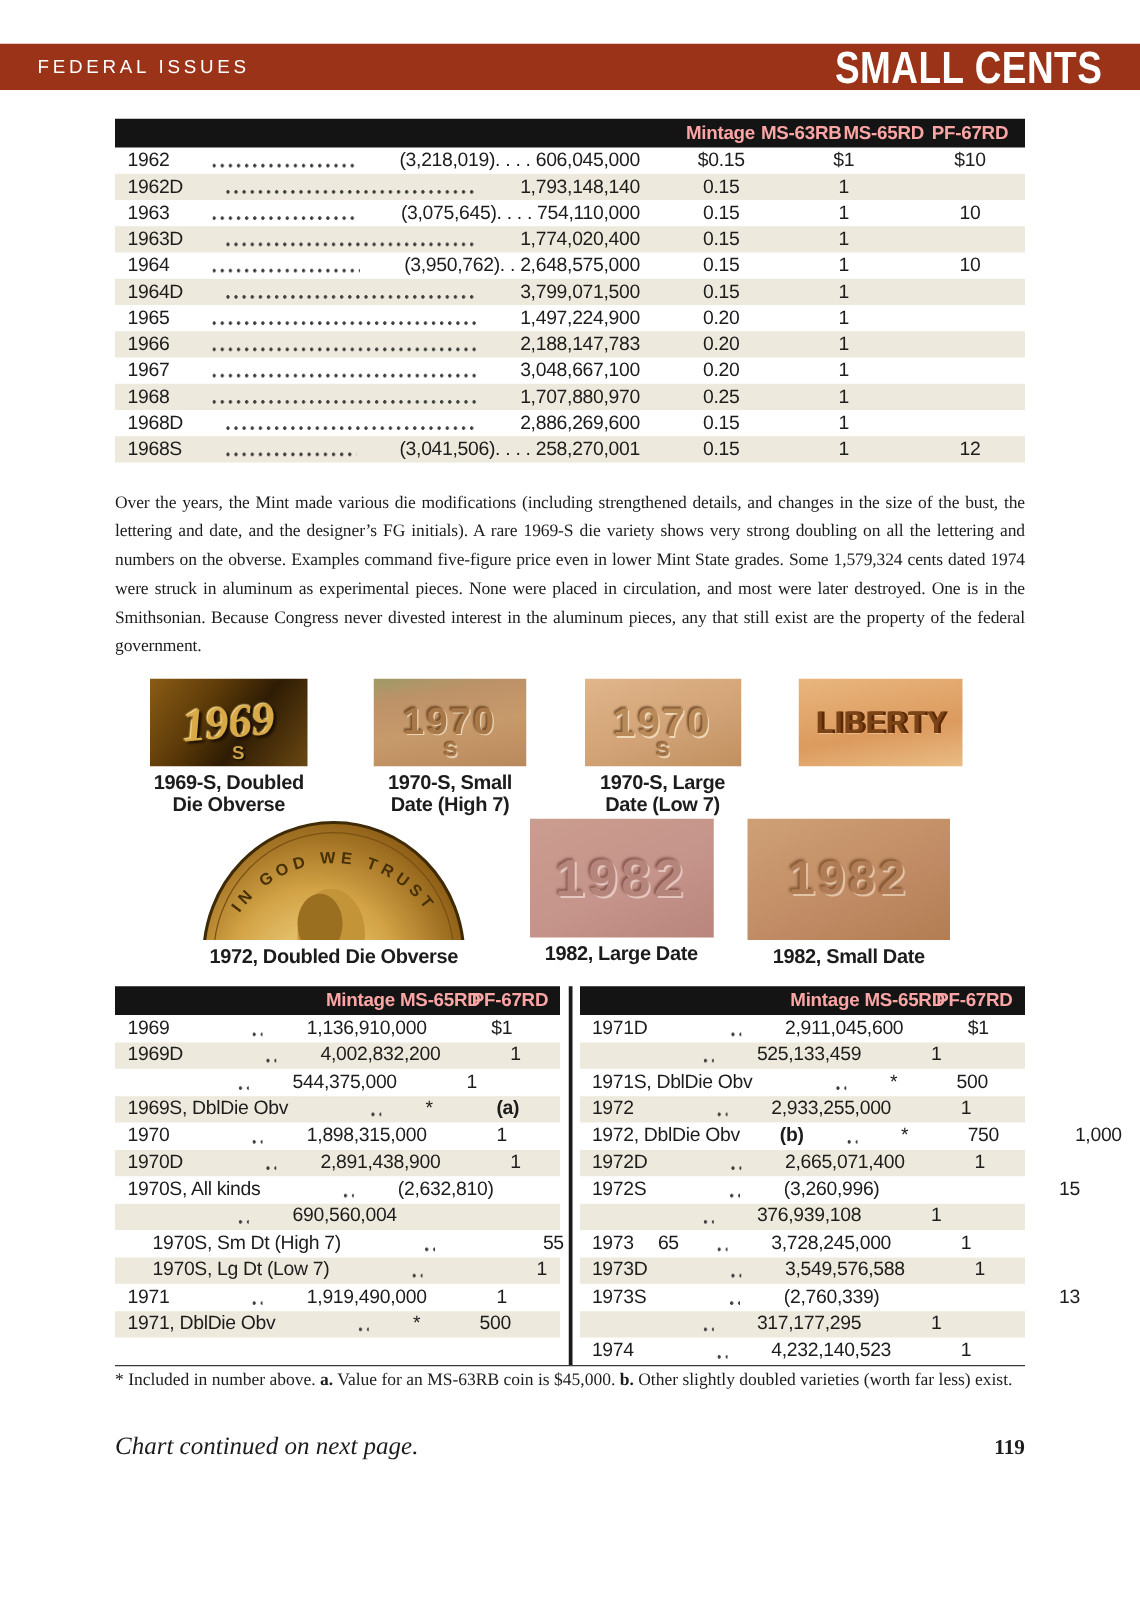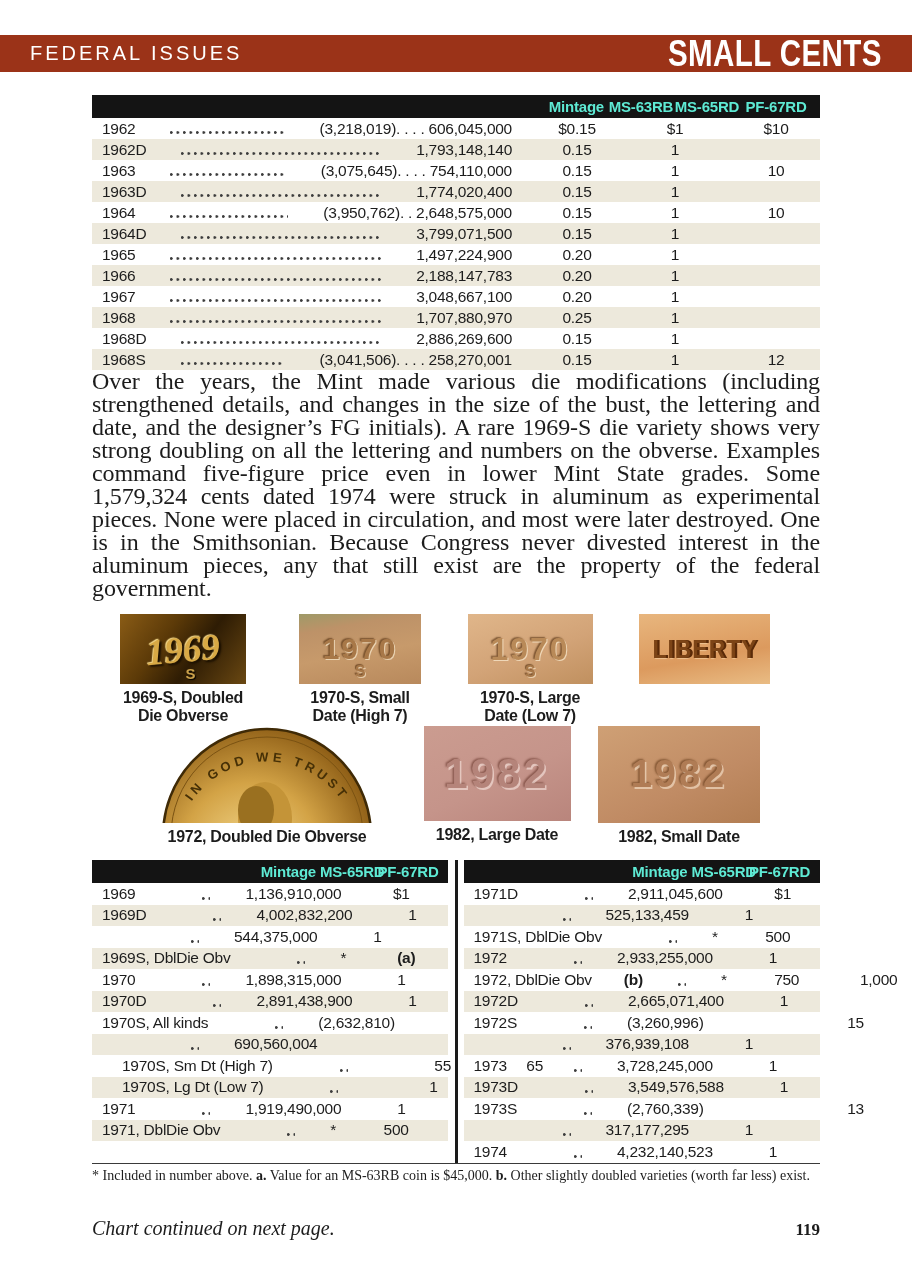--- a/index.html
+++ b/index.html
@@ -5,29 +5,29 @@
   :root{
     --header_bg:#9B3318; --table_head_bg:#141414; --row_alt:#EDE9DC; --ink:#1c1c1c;
   }
   *{margin:0;padding:0;box-sizing:border-box;}
   html,body{background:#ffffff;}
   .page{position:relative;width:912px;height:1280px;background:#fff;overflow:hidden;
         font-family:"Liberation Sans",sans-serif;color:var(--ink);}
   
   .topbar{margin-top:35px;height:37px;background:var(--header_bg);display:flex;
           align-items:center;justify-content:space-between;padding:0 30px 0 30px;}
-  .section-label{color:#fff;font-size:20px;letter-spacing:3px;font-weight:400;}
+  .section-label{color:#fff;font-size:15px;letter-spacing:3px;font-weight:400;}
   .page-title{color:#fff;font-size:36px;font-weight:700;letter-spacing:.5px;
               transform:scaleX(.82);transform-origin:right center;white-space:nowrap;}
   
   .content{width:728px;margin-left:92px;}
   
   .tbl{width:100%;}
   .thead{display:flex;align-items:center;height:23px;background:var(--table_head_bg);
-         color:#5eead4;font-weight:700;font-size:15px;padding:0 8px 0 10px;letter-spacing:-.2px;}
+         color:#fca5a5;font-weight:700;font-size:15px;padding:0 8px 0 10px;letter-spacing:-.2px;}
   .thead .hflex{flex:1;text-align:right;padding-right:4px;}
   .row{display:flex;align-items:center;height:21px;font-size:15.5px;
        padding:0 8px 0 10px;letter-spacing:-.25px;gap:32px;}
   .tbl .row:nth-child(even){background:var(--row_alt);}
   .b2 .row{height:21.5px;}
   .lbl{white-space:nowrap;}
   .lblb{white-space:nowrap;font-weight:700;}
   .leader{flex:1;height:3px;align-self:flex-end;margin:0 3px 5px 3px;min-width:8px;
           background-image:radial-gradient(circle at 1.3px 1.5px,#3d3d3d 1.15px,rgba(0,0,0,0) 1.55px);
           background-size:6.5px 3px;background-repeat:repeat-x;}
@@ -37,21 +37,21 @@
   .b2 .v1{width:56px;} .b2 .v2{width:64px;}
   .row.cont{padding-left:32px;}
   .row.sub{padding-left:30px;}
   .row.boldv1 .v1{font-weight:700;}
   .t1{margin-top:23px;}
   
   .tablesrow{margin-top:8px;display:flex;align-items:stretch;}
   .tablesrow .tbl{width:356px;}
   .tbl-divider{width:2.5px;background:#1a1a1a;margin:0 6px 0 7px;}
   
-  .bodytext{font-family:"Liberation Serif",serif;font-size:24px;
+  .bodytext{margin-top:21px;font-family:"Liberation Serif",serif;font-size:14px;
             line-height:23px;text-align:justify;letter-spacing:-.1px;}
   
   .figrow{position:relative;}
   .figrow1{margin-top:14px;height:112px;}
   .figrow2{height:126px;}
   .fig{position:absolute;top:0;display:flex;flex-direction:column;align-items:center;}
   .figimg{position:relative;overflow:hidden;display:flex;align-items:center;justify-content:center;}
   .figcap{margin-top:5px;font-weight:700;font-size:16px;line-height:18px;text-align:center;
           letter-spacing:-.3px;}
   

